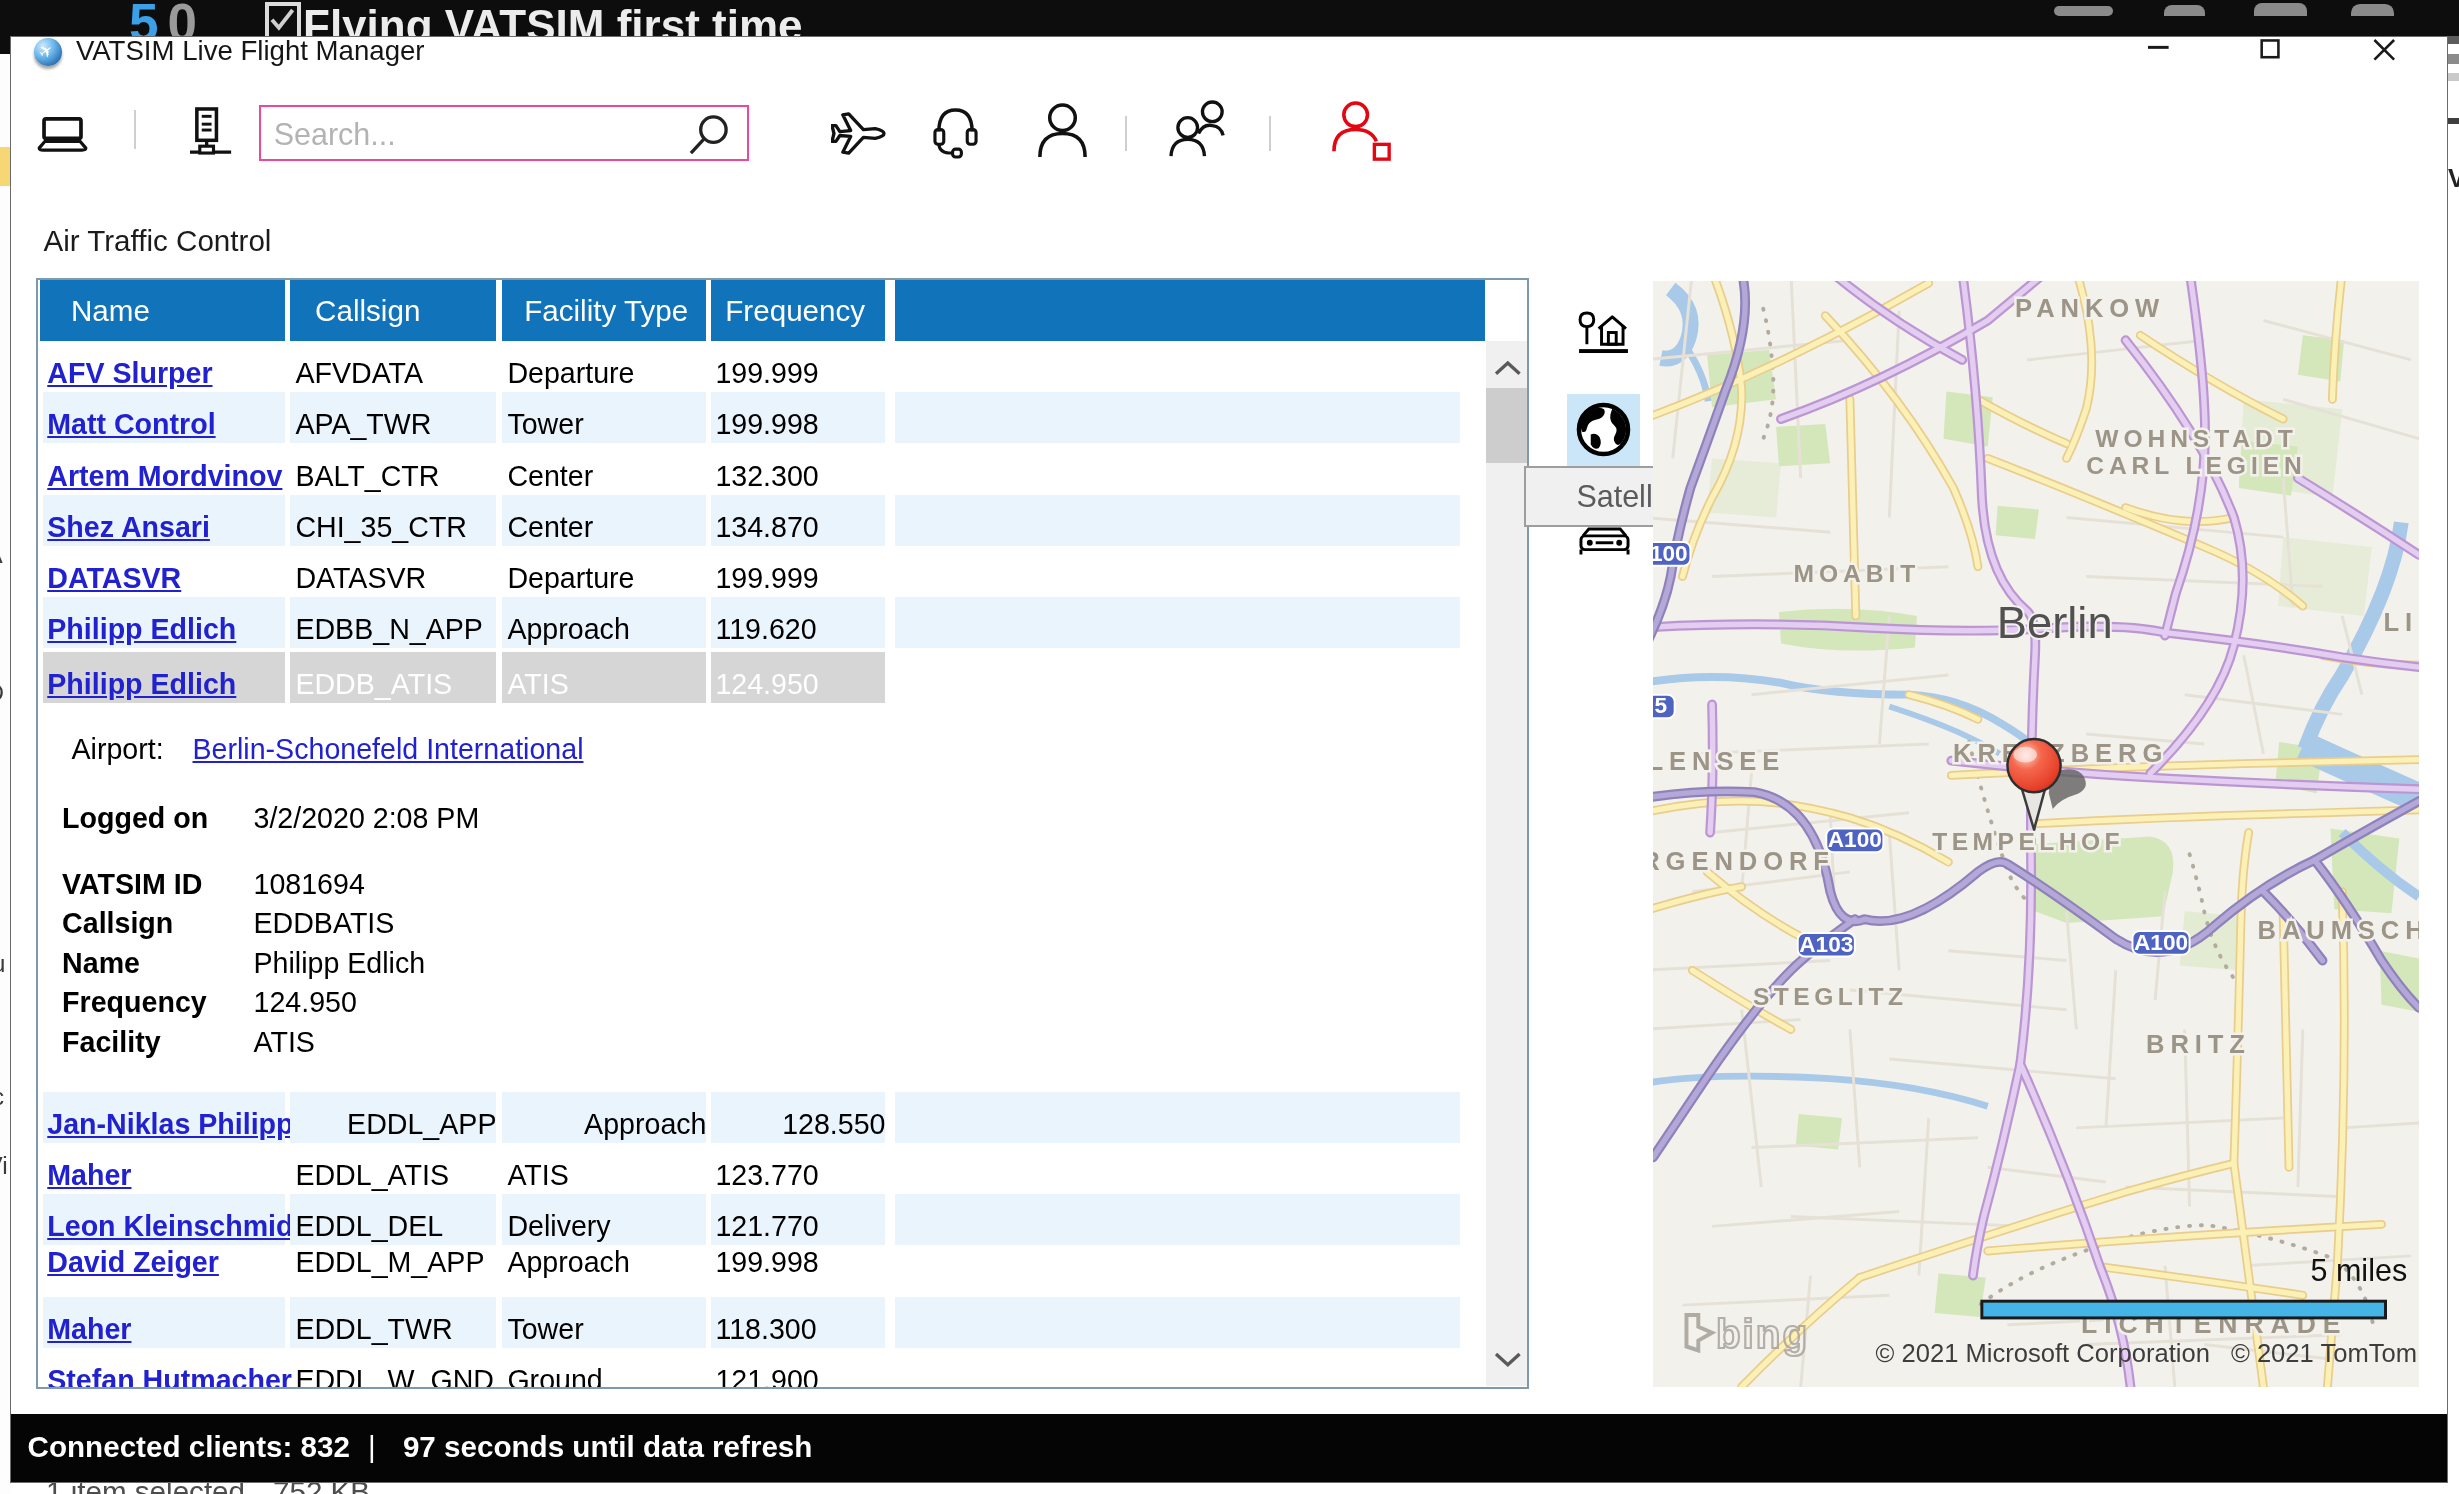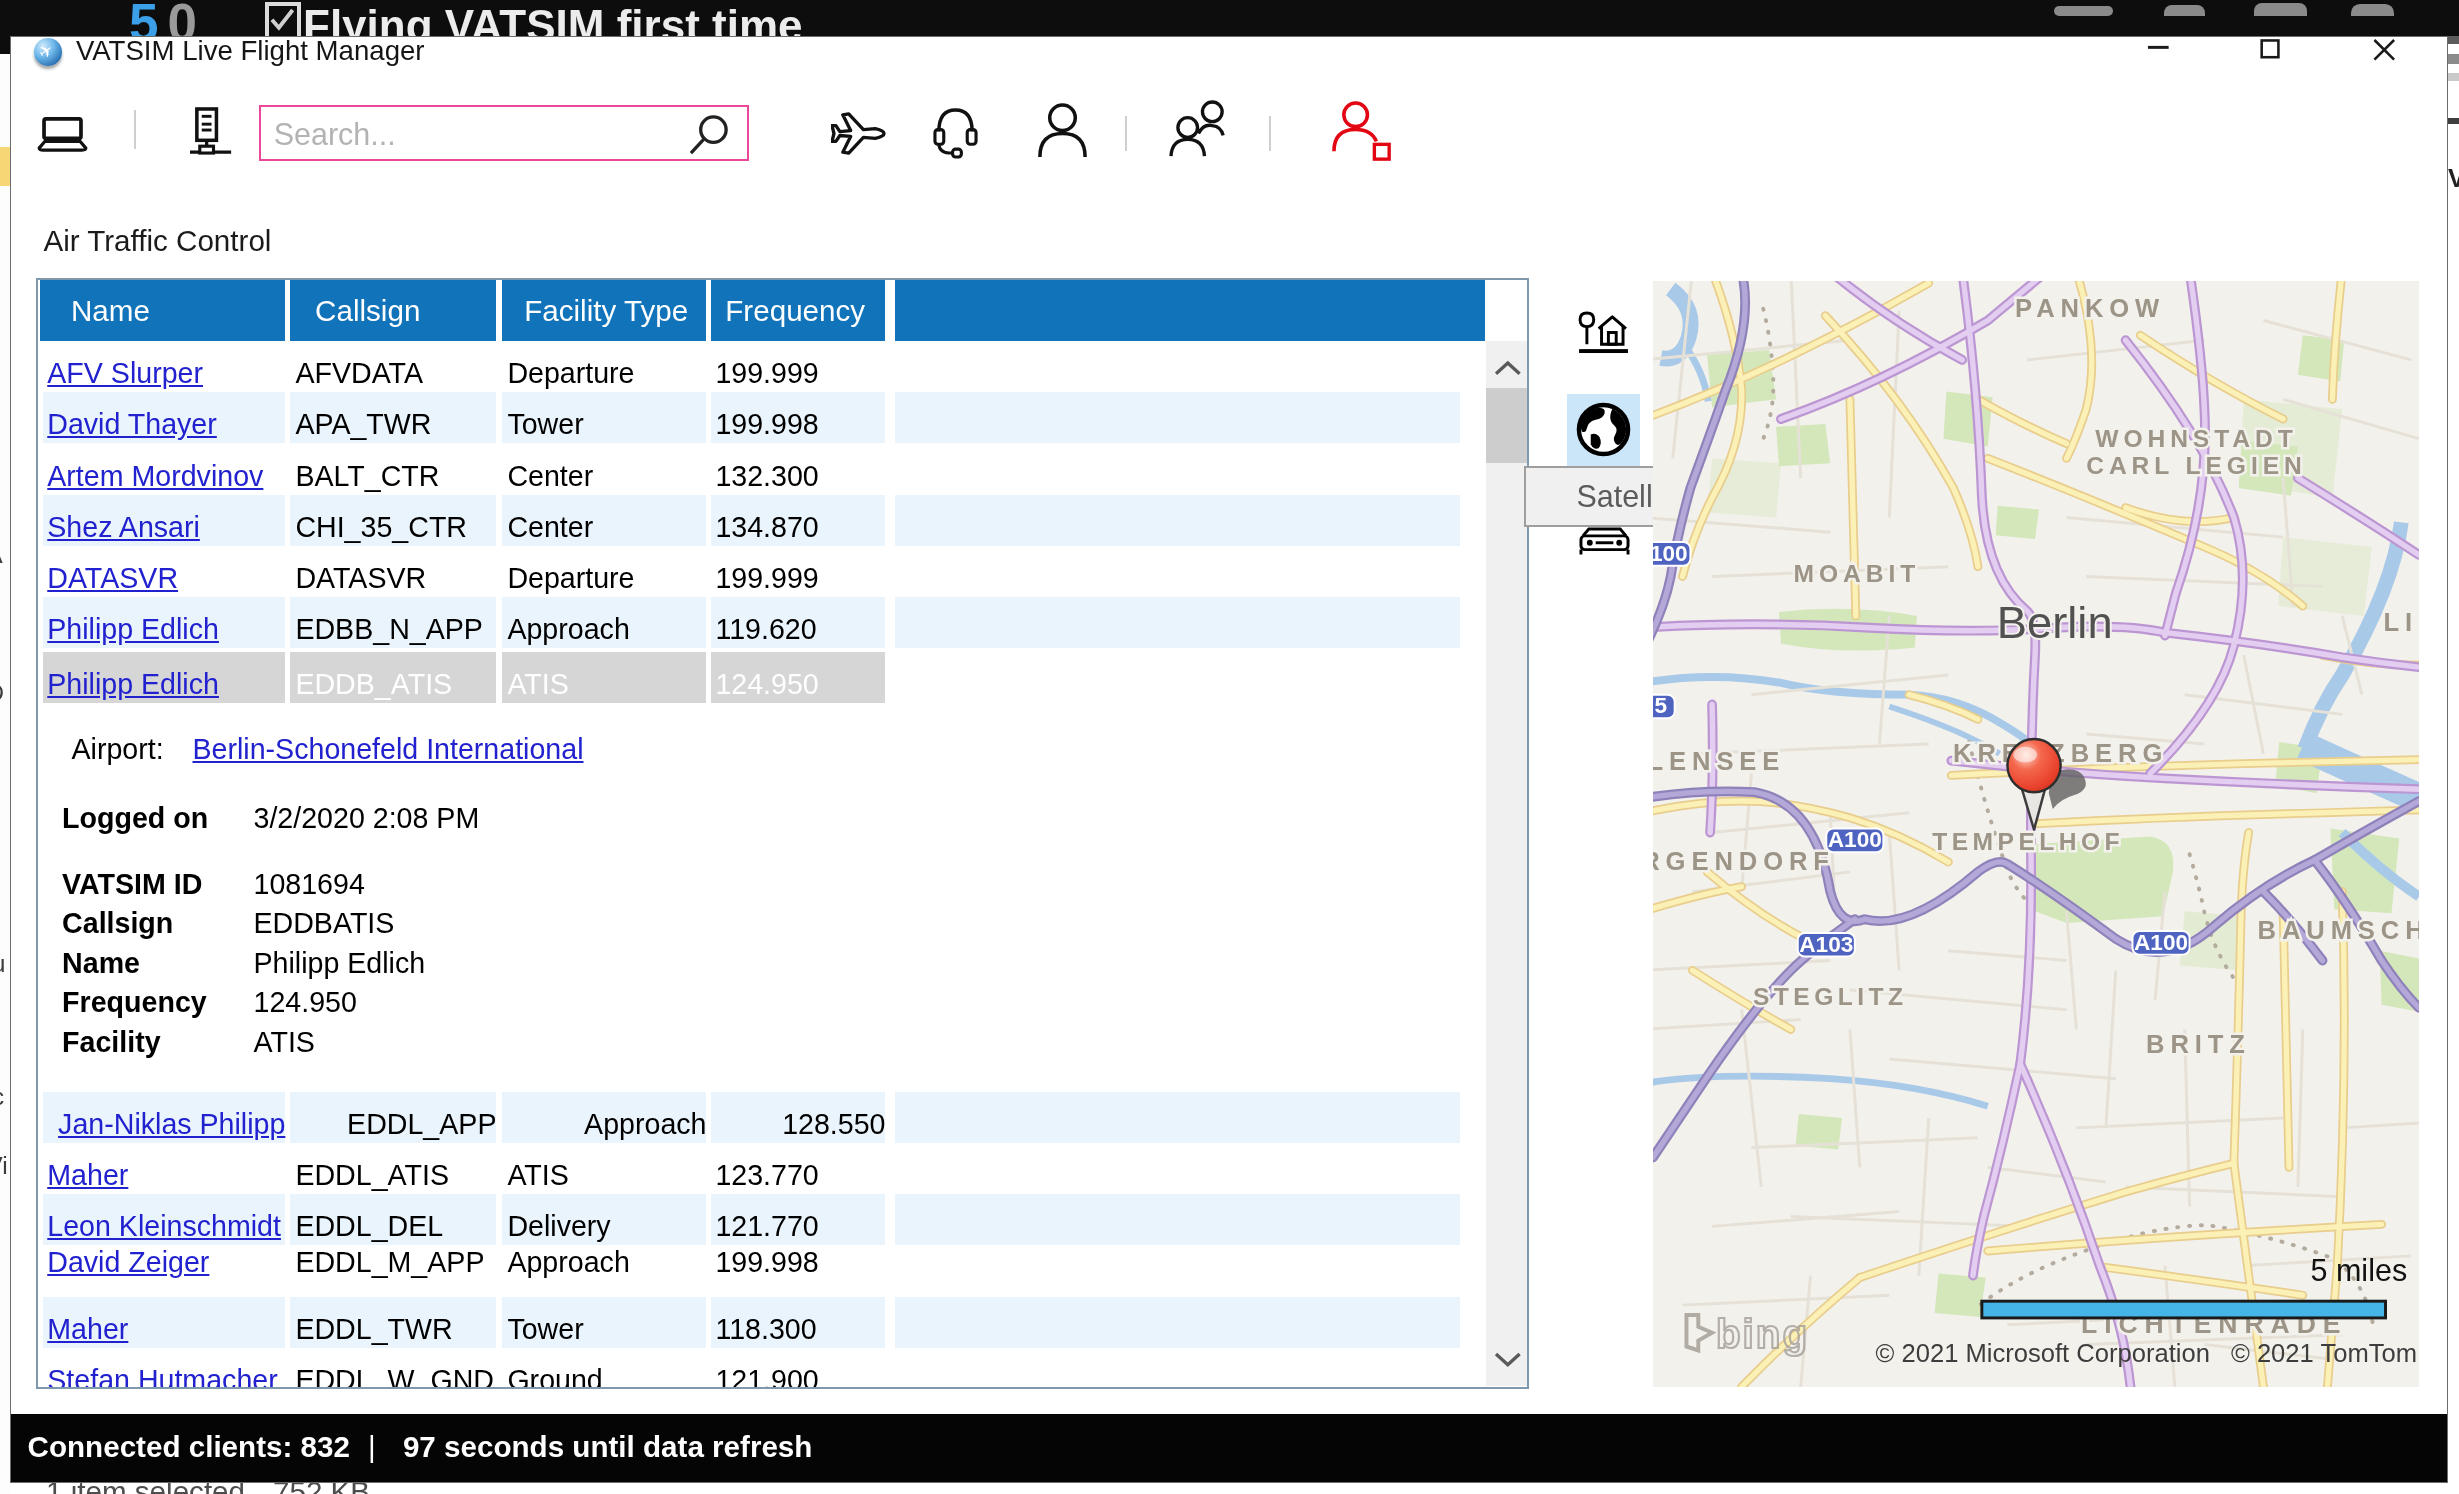--- a/index.html
+++ b/index.html
@@ -28,21 +28,21 @@
 #search .ph { position:absolute; left:12.8px; top:9.9px; font-size:30.5px; color:#b3b3b3; }
 .vsep { position:absolute; width:2px; background:#cfcfcf; }
 
 #atc { position:absolute; left:32.5px; top:187px; font-size:29.6px; color:#1b1b1b; }
 
 
 #tbl { position:absolute; left:25.6px; top:241px; width:1493px; height:1111px; border:2px solid #7e98ad; background:#fff; overflow:hidden; }
 .hcell { position:absolute; top:0px; height:61px; background:#1173ba; color:#fff; font-size:29.6px; line-height:61px; }
 .row { position:absolute; left:0; width:1448px; height:51px; }
 .cell { position:absolute; top:0; height:51px; font-size:28.6px; line-height:normal; padding-top:15.8px; color:#000; white-space:nowrap; }
-.c1 { left:4.9px;   width:242px; padding-left:3.9px; }
+.c1 { left:4.9px;   width:242px; padding-left:3.9px;font-weight:bold; }
 .c2 { left:252px; width:206px; padding-left:4.9px; }
 .c3 { left:464px; width:204px; padding-left:4.9px; }
 .c4 { left:673px; width:174px; padding-left:3.9px; }
 .c5 { left:857px; width:565px; }
 .alt .cell { background:#eaf4fc; }
 .sel .c1,.sel .c2,.sel .c3,.sel .c4 { background:#d6d6d6; color:#fff; top:3.9px; }
 a.lnk { color:#2121cf; text-decoration:underline; }
 
 
 #sbar { position:absolute; left:1448px; top:61px; width:41px; height:1045px; background:#f0f0f0; }
@@ -177,21 +177,21 @@
       <div class="hcell" style="left:857px;width:590px;"></div>
 
       <div class="row" style="top:61px;">
           <div class="cell c1"><a class="lnk">AFV Slurper</a></div>
           <div class="cell c2">AFVDATA</div>
           <div class="cell c3">Departure</div>
           <div class="cell c4">199.999</div>
           <div class="cell c5"></div>
         </div>
       <div class="row alt" style="top:112px;">
-          <div class="cell c1"><a class="lnk">David Thayer</a></div>
+          <div class="cell c1"><a class="lnk">Matt Control</a></div>
           <div class="cell c2">APA_TWR</div>
           <div class="cell c3">Tower</div>
           <div class="cell c4">199.998</div>
           <div class="cell c5"></div>
         </div>
       <div class="row" style="top:164px;">
           <div class="cell c1"><a class="lnk">Artem Mordvinov</a></div>
           <div class="cell c2">BALT_CTR</div>
           <div class="cell c3">Center</div>
           <div class="cell c4">132.300</div>

